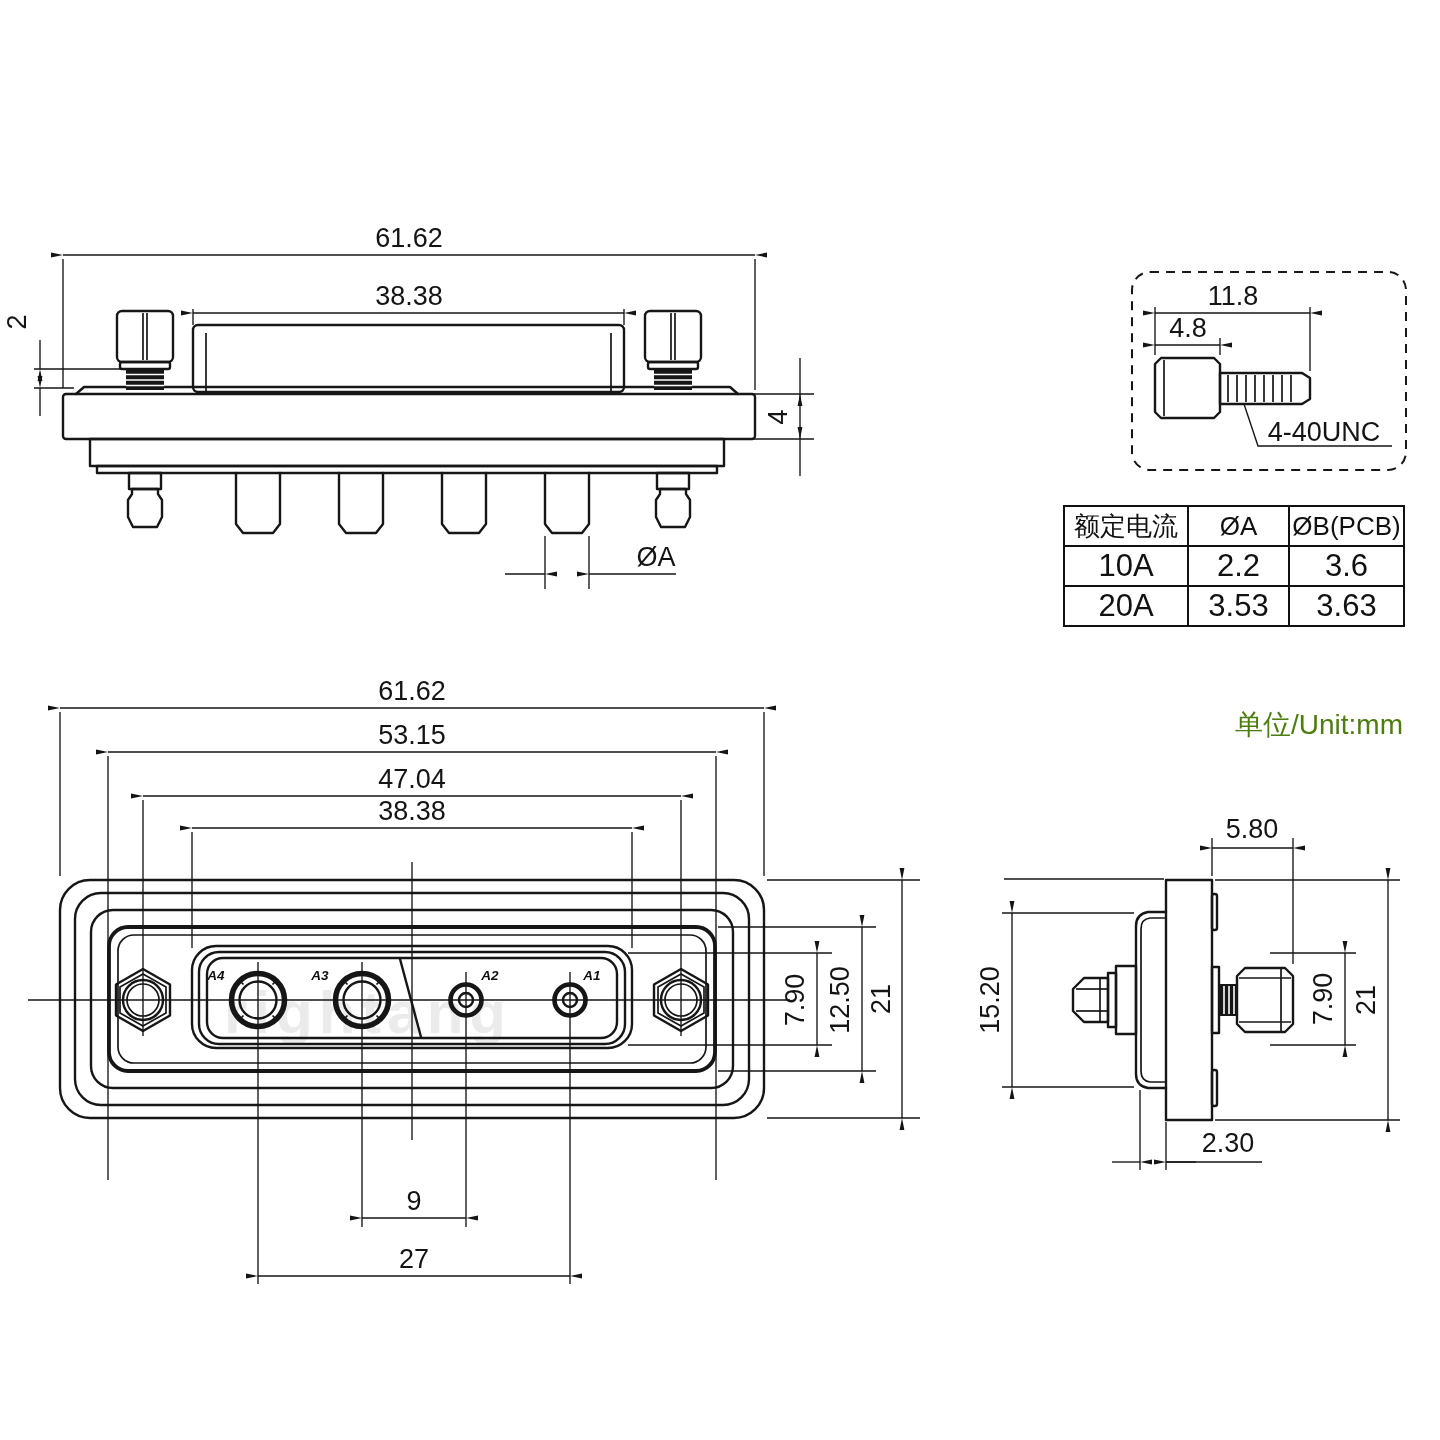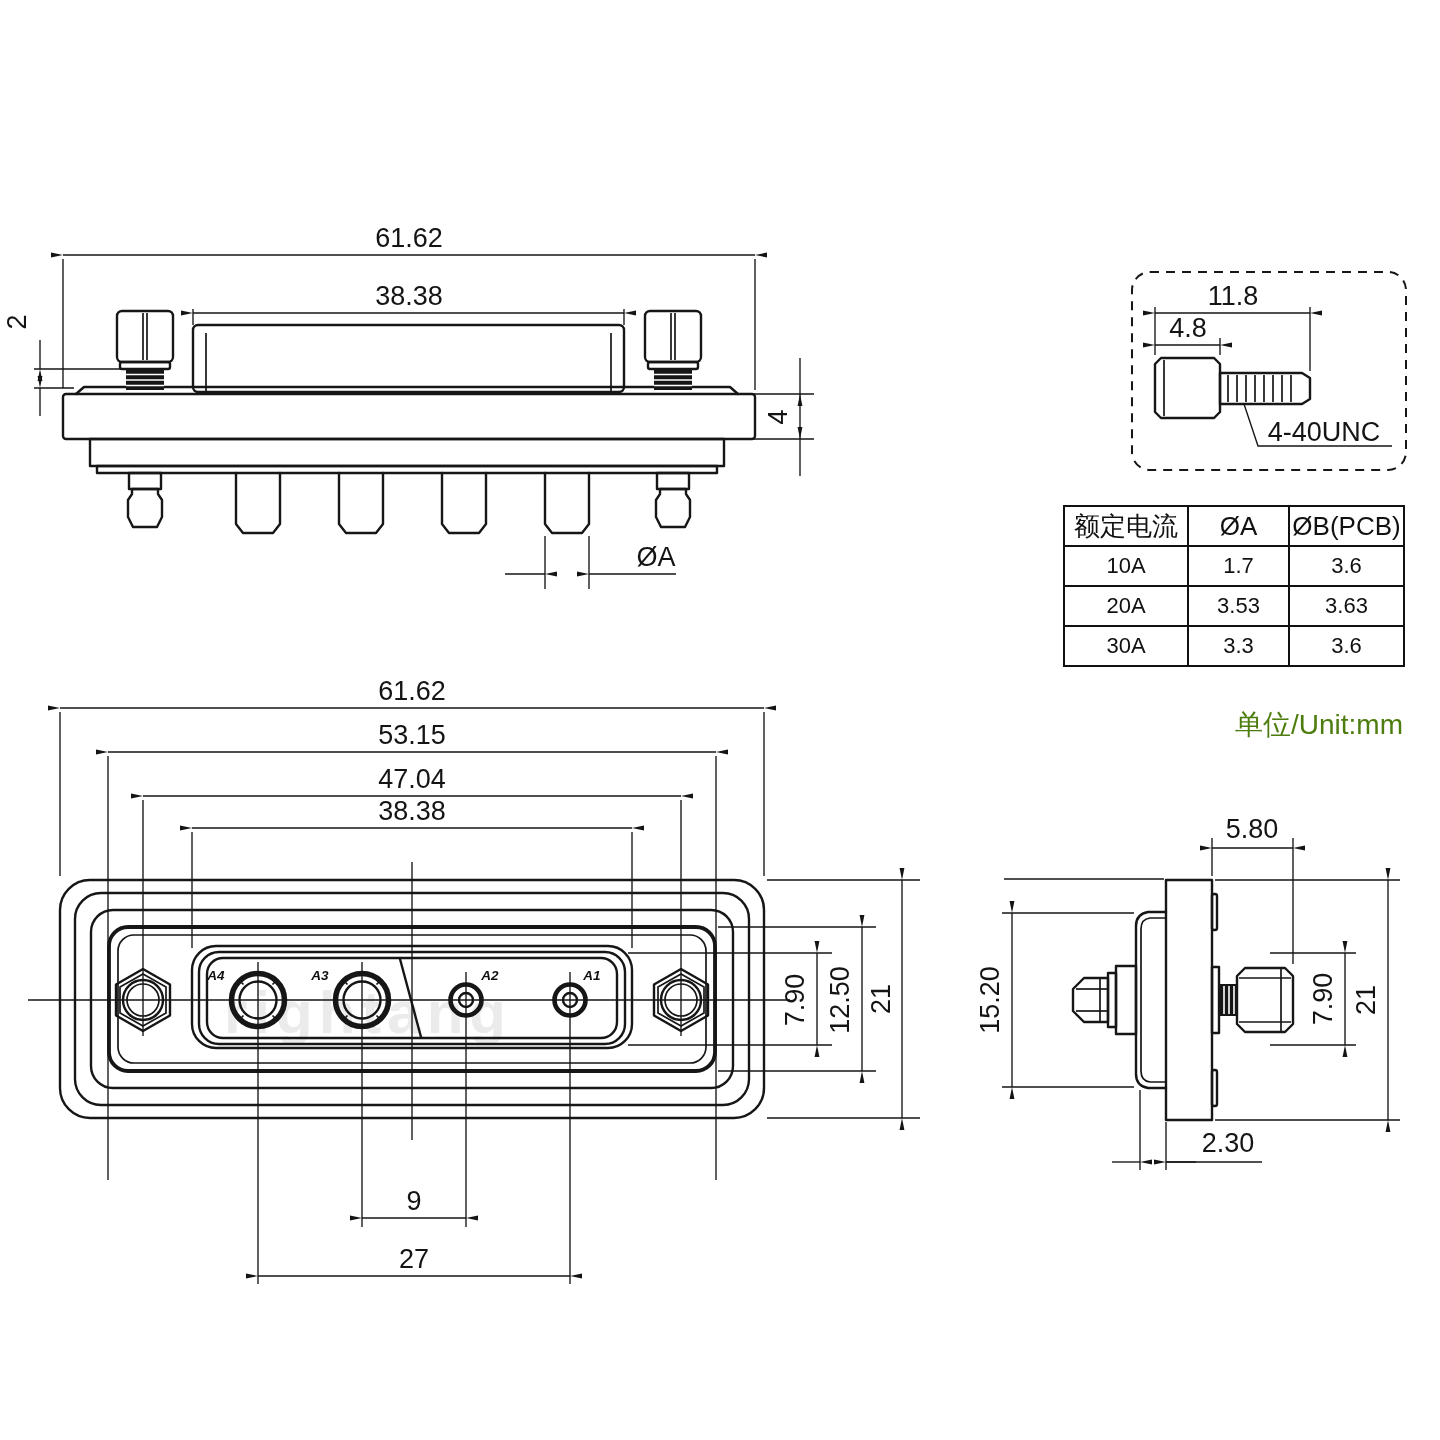--- a/index.html
+++ b/index.html
@@ -17,21 +17,21 @@
   .dl {fill:none;stroke:#141414;stroke-width:1.35;}
   .dim{font-size:27px;fill:#141414;}
   .pinlbl{font-size:13.5px;font-weight:700;font-style:italic;fill:#111;}
   .dashbox{fill:none;stroke:#161616;stroke-width:2;stroke-dasharray:9 7;}
   
   #spec{position:absolute;left:1063px;top:505px;z-index:2;border-collapse:collapse;
         table-layout:fixed;border-radius:20px;}
   #spec td,#spec th{border:2.4px solid #111;text-align:center;vertical-align:middle;
         font-weight:400;color:#111;padding:0;}
   #spec th{font-size:26px;height:38px;}
-  #spec td{font-size:22px;height:38px;}
+  #spec td{font-size:31px;height:38px;}
   .c1{width:122px;} .c2{width:99px;} .c3{width:113px;}
   #unitnote{position:absolute;left:1063px;top:706px;width:340px;text-align:right;
         font-size:28px;color:#4d7c0f;z-index:2;}
 </style>
 </head>
 <body>
 
 <div id="page">
 
   <div id="watermark">rightang</div>
@@ -320,30 +320,25 @@
 
   <table id="spec">
     <tbody>
         <tr>
       <th class="c1">额定电流</th>
       <th class="c2">ØA</th>
       <th class="c3">ØB(PCB)</th>
     </tr>
     <tr>
       <td>10A</td>
-      <td>1.7</td>
+      <td>2.2</td>
       <td>3.6</td>
     </tr>
     <tr>
       <td>20A</td>
       <td>3.53</td>
       <td>3.63</td>
     </tr>
-    <tr>
-      <td>30A</td>
-      <td>3.3</td>
-      <td>3.6</td>
-    </tr>
   </tbody>
     </table>
   <div id="unitnote">单位/Unit:mm</div>
 
 </div>
 
 </body></html>

